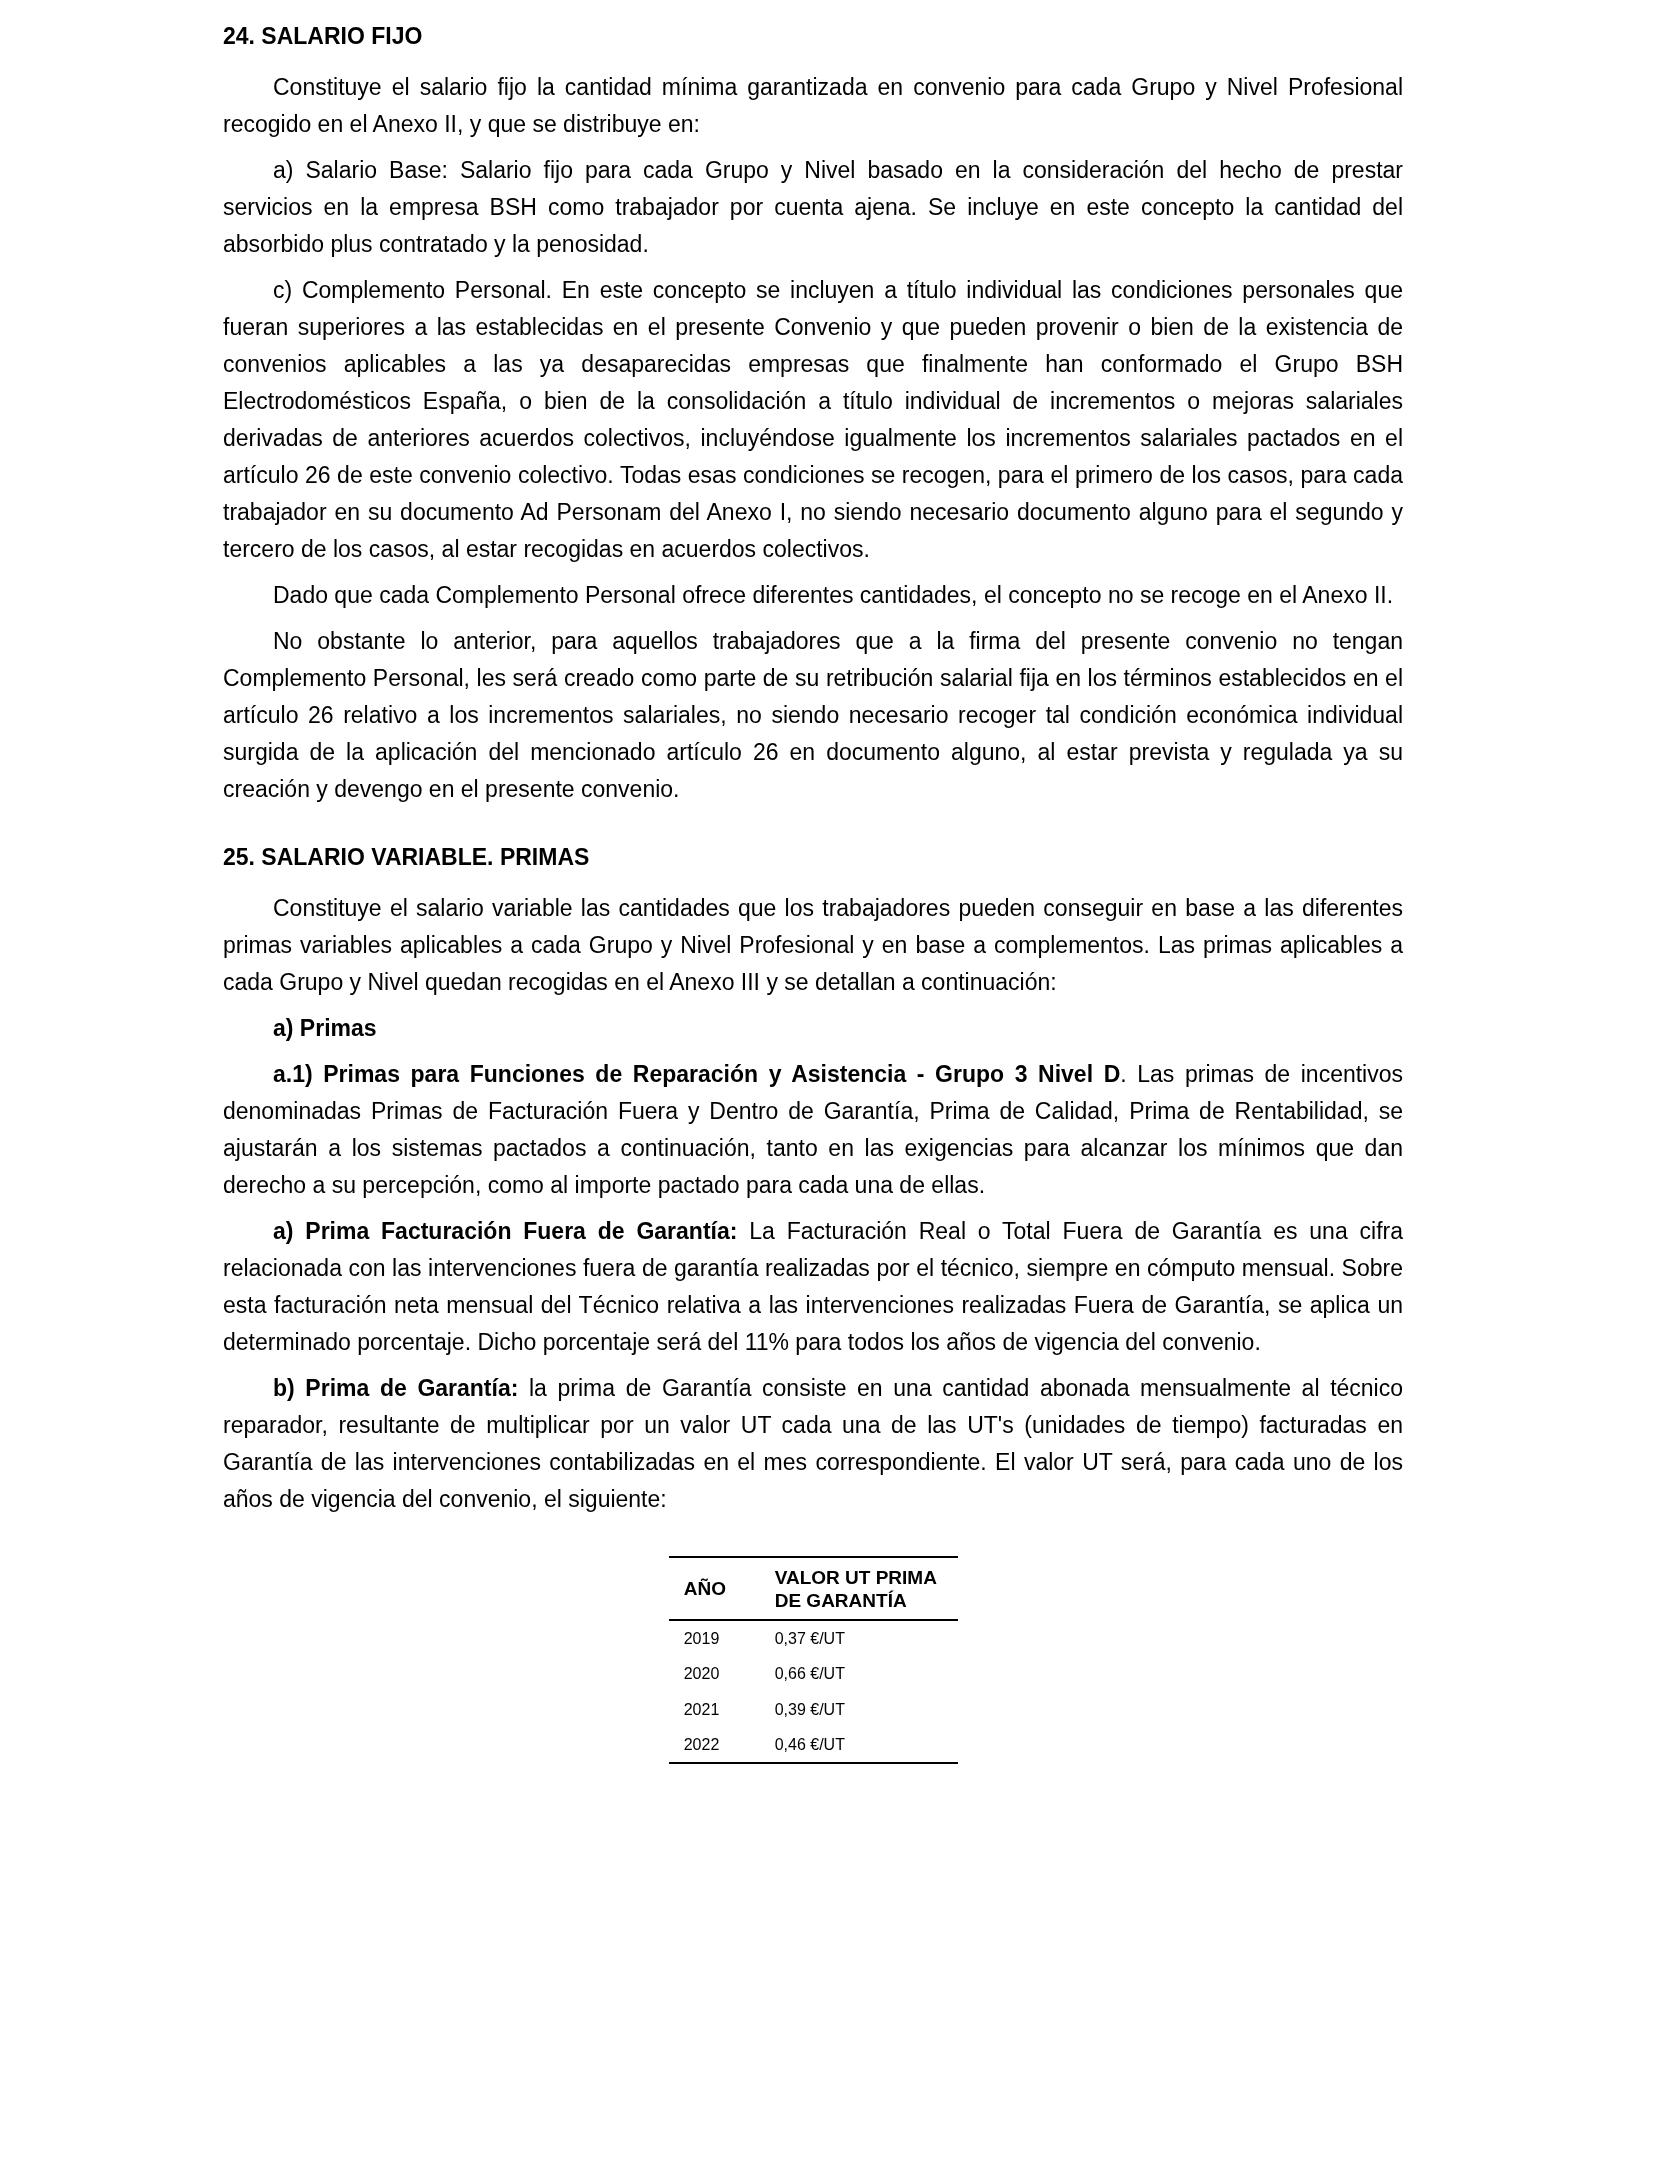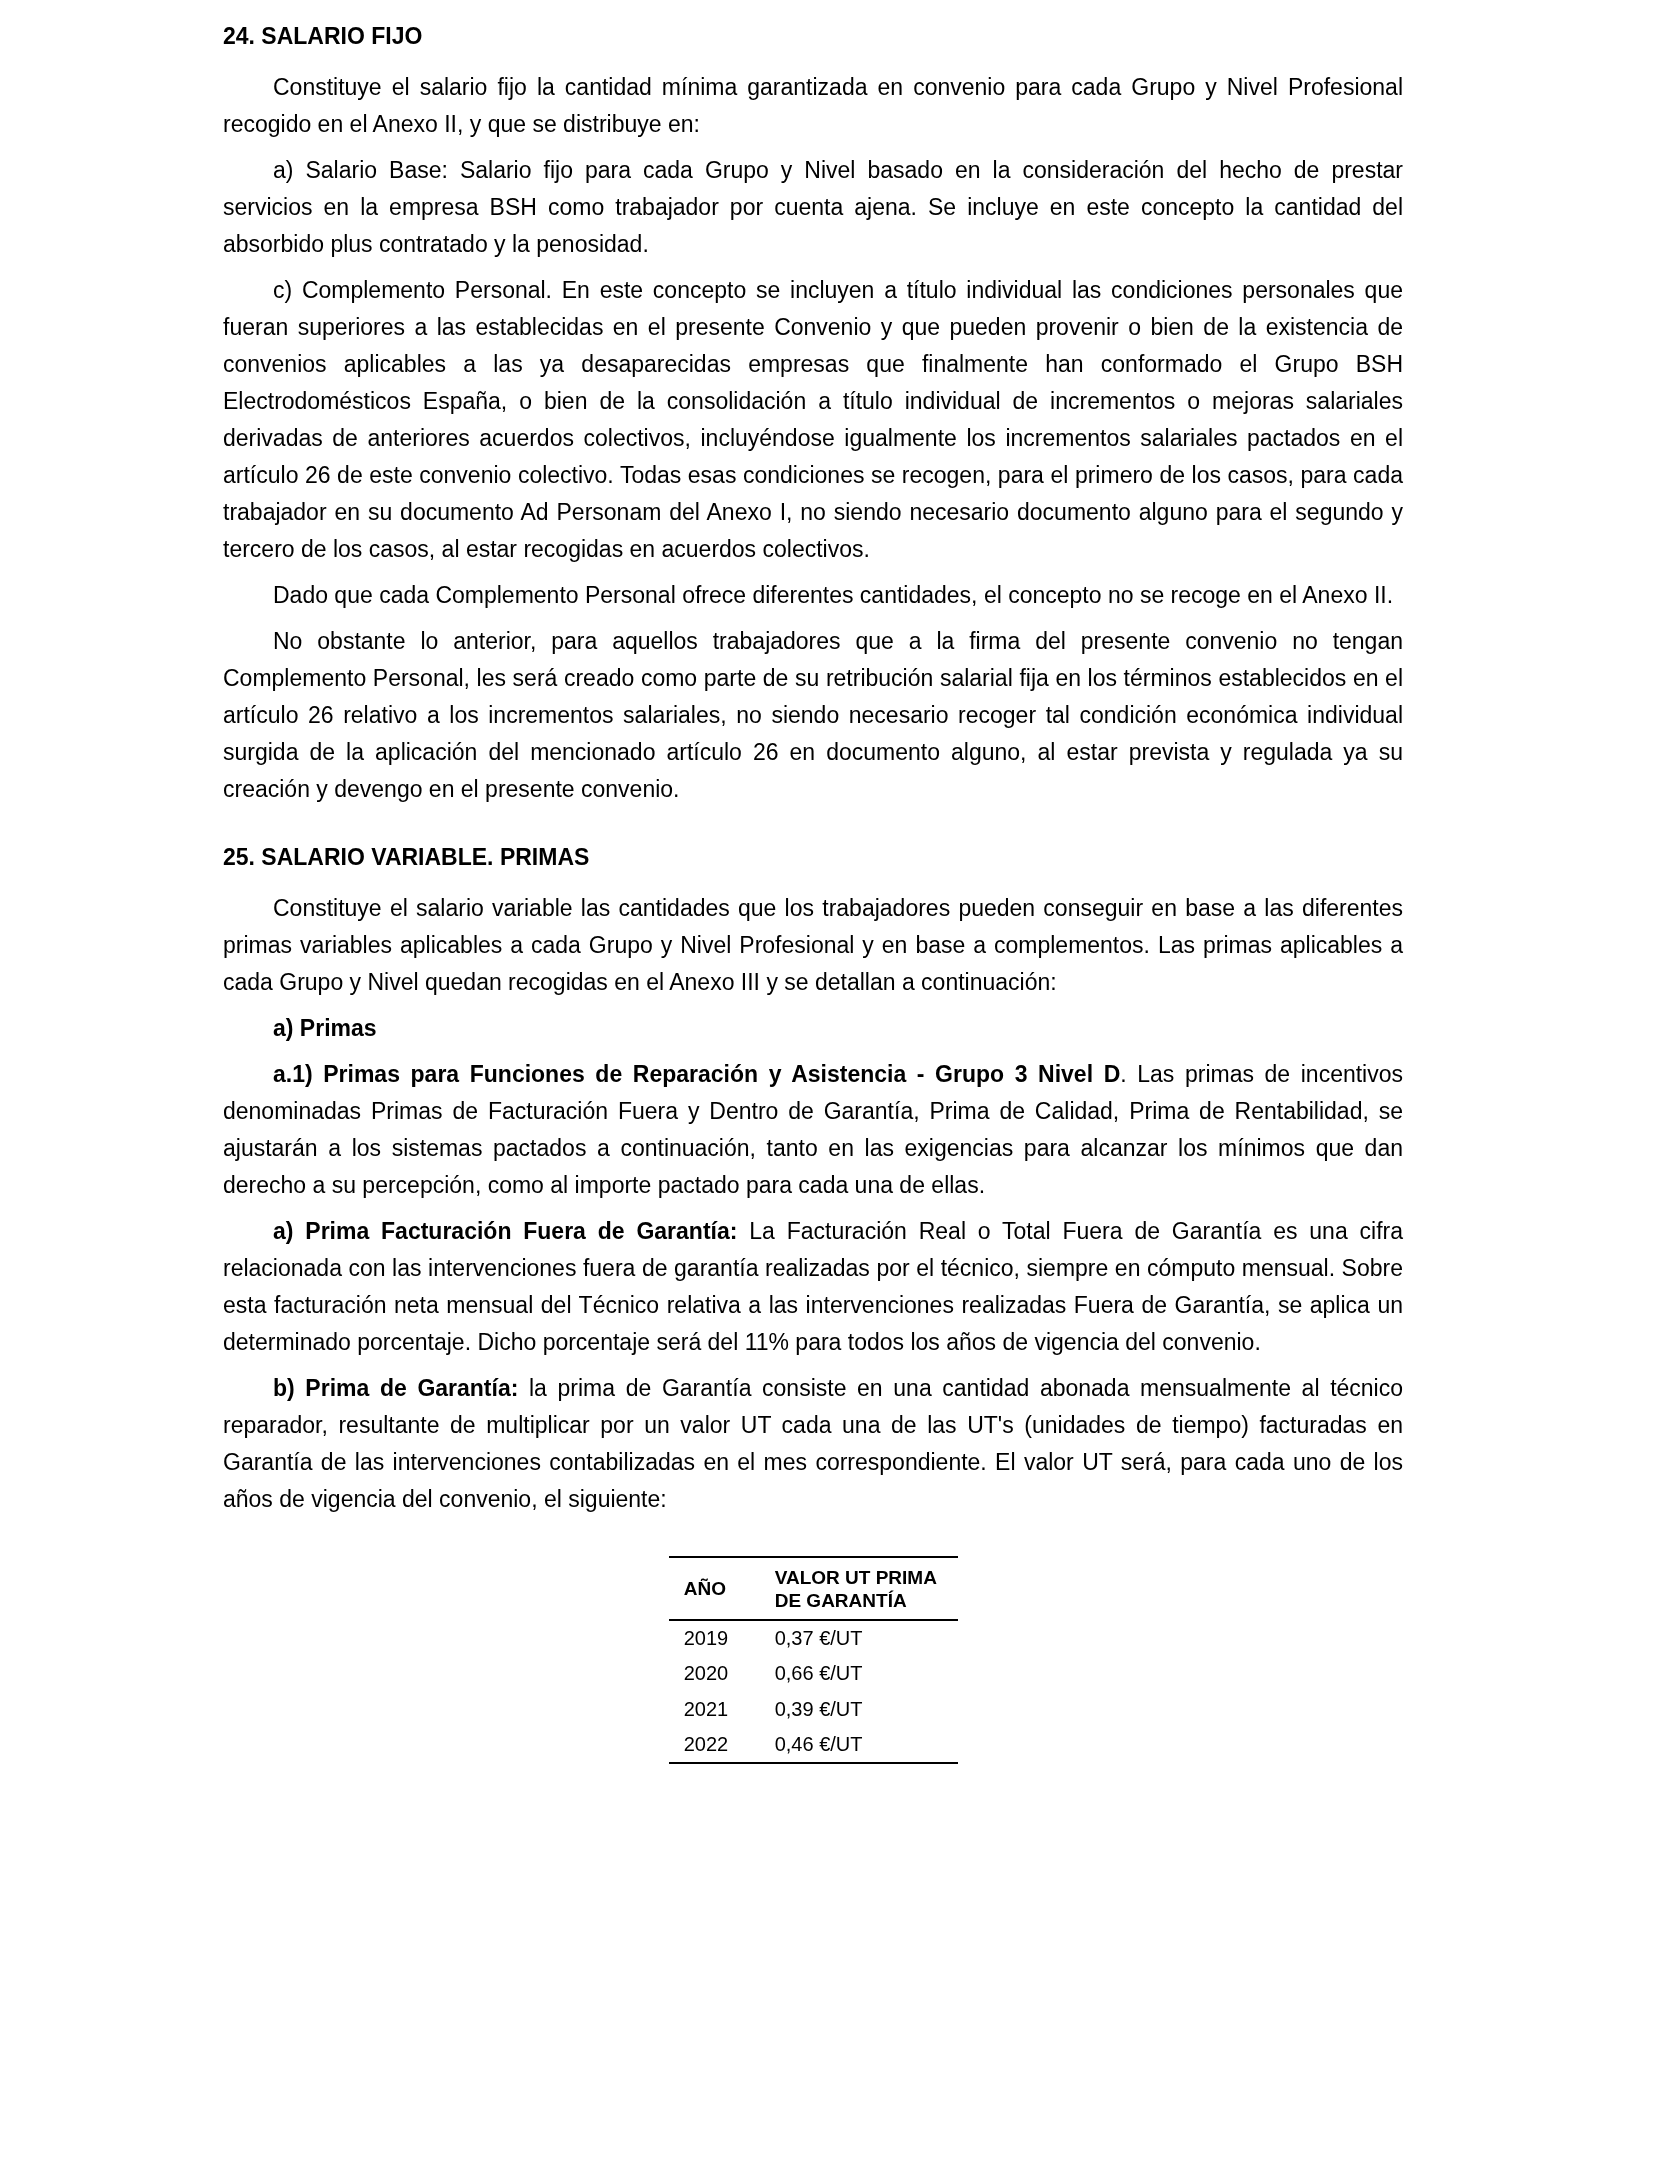--- a/index.html
+++ b/index.html
@@ -47,21 +47,21 @@
     border-bottom: 2.3px solid #000;
     font-size: 19px;
     line-height: 23px;
     font-weight: bold;
     vertical-align: middle;
     padding: 7.6px 15.2px;
   }
   table.ut-table thead th.c1 { min-width: 91px; }
   table.ut-table thead th.c2 { min-width: 198px; }
   table.ut-table tbody td {
-    font-size: 20px;
+    font-size: 16px;
     line-height: 23px;
     padding: 6.1px 15.2px;
     vertical-align: middle;
   }
   table.ut-table tbody tr:last-child td { border-bottom: 2.3px solid #000; }
 </style>
 </head>
 <body>
 
 <div class="content">

